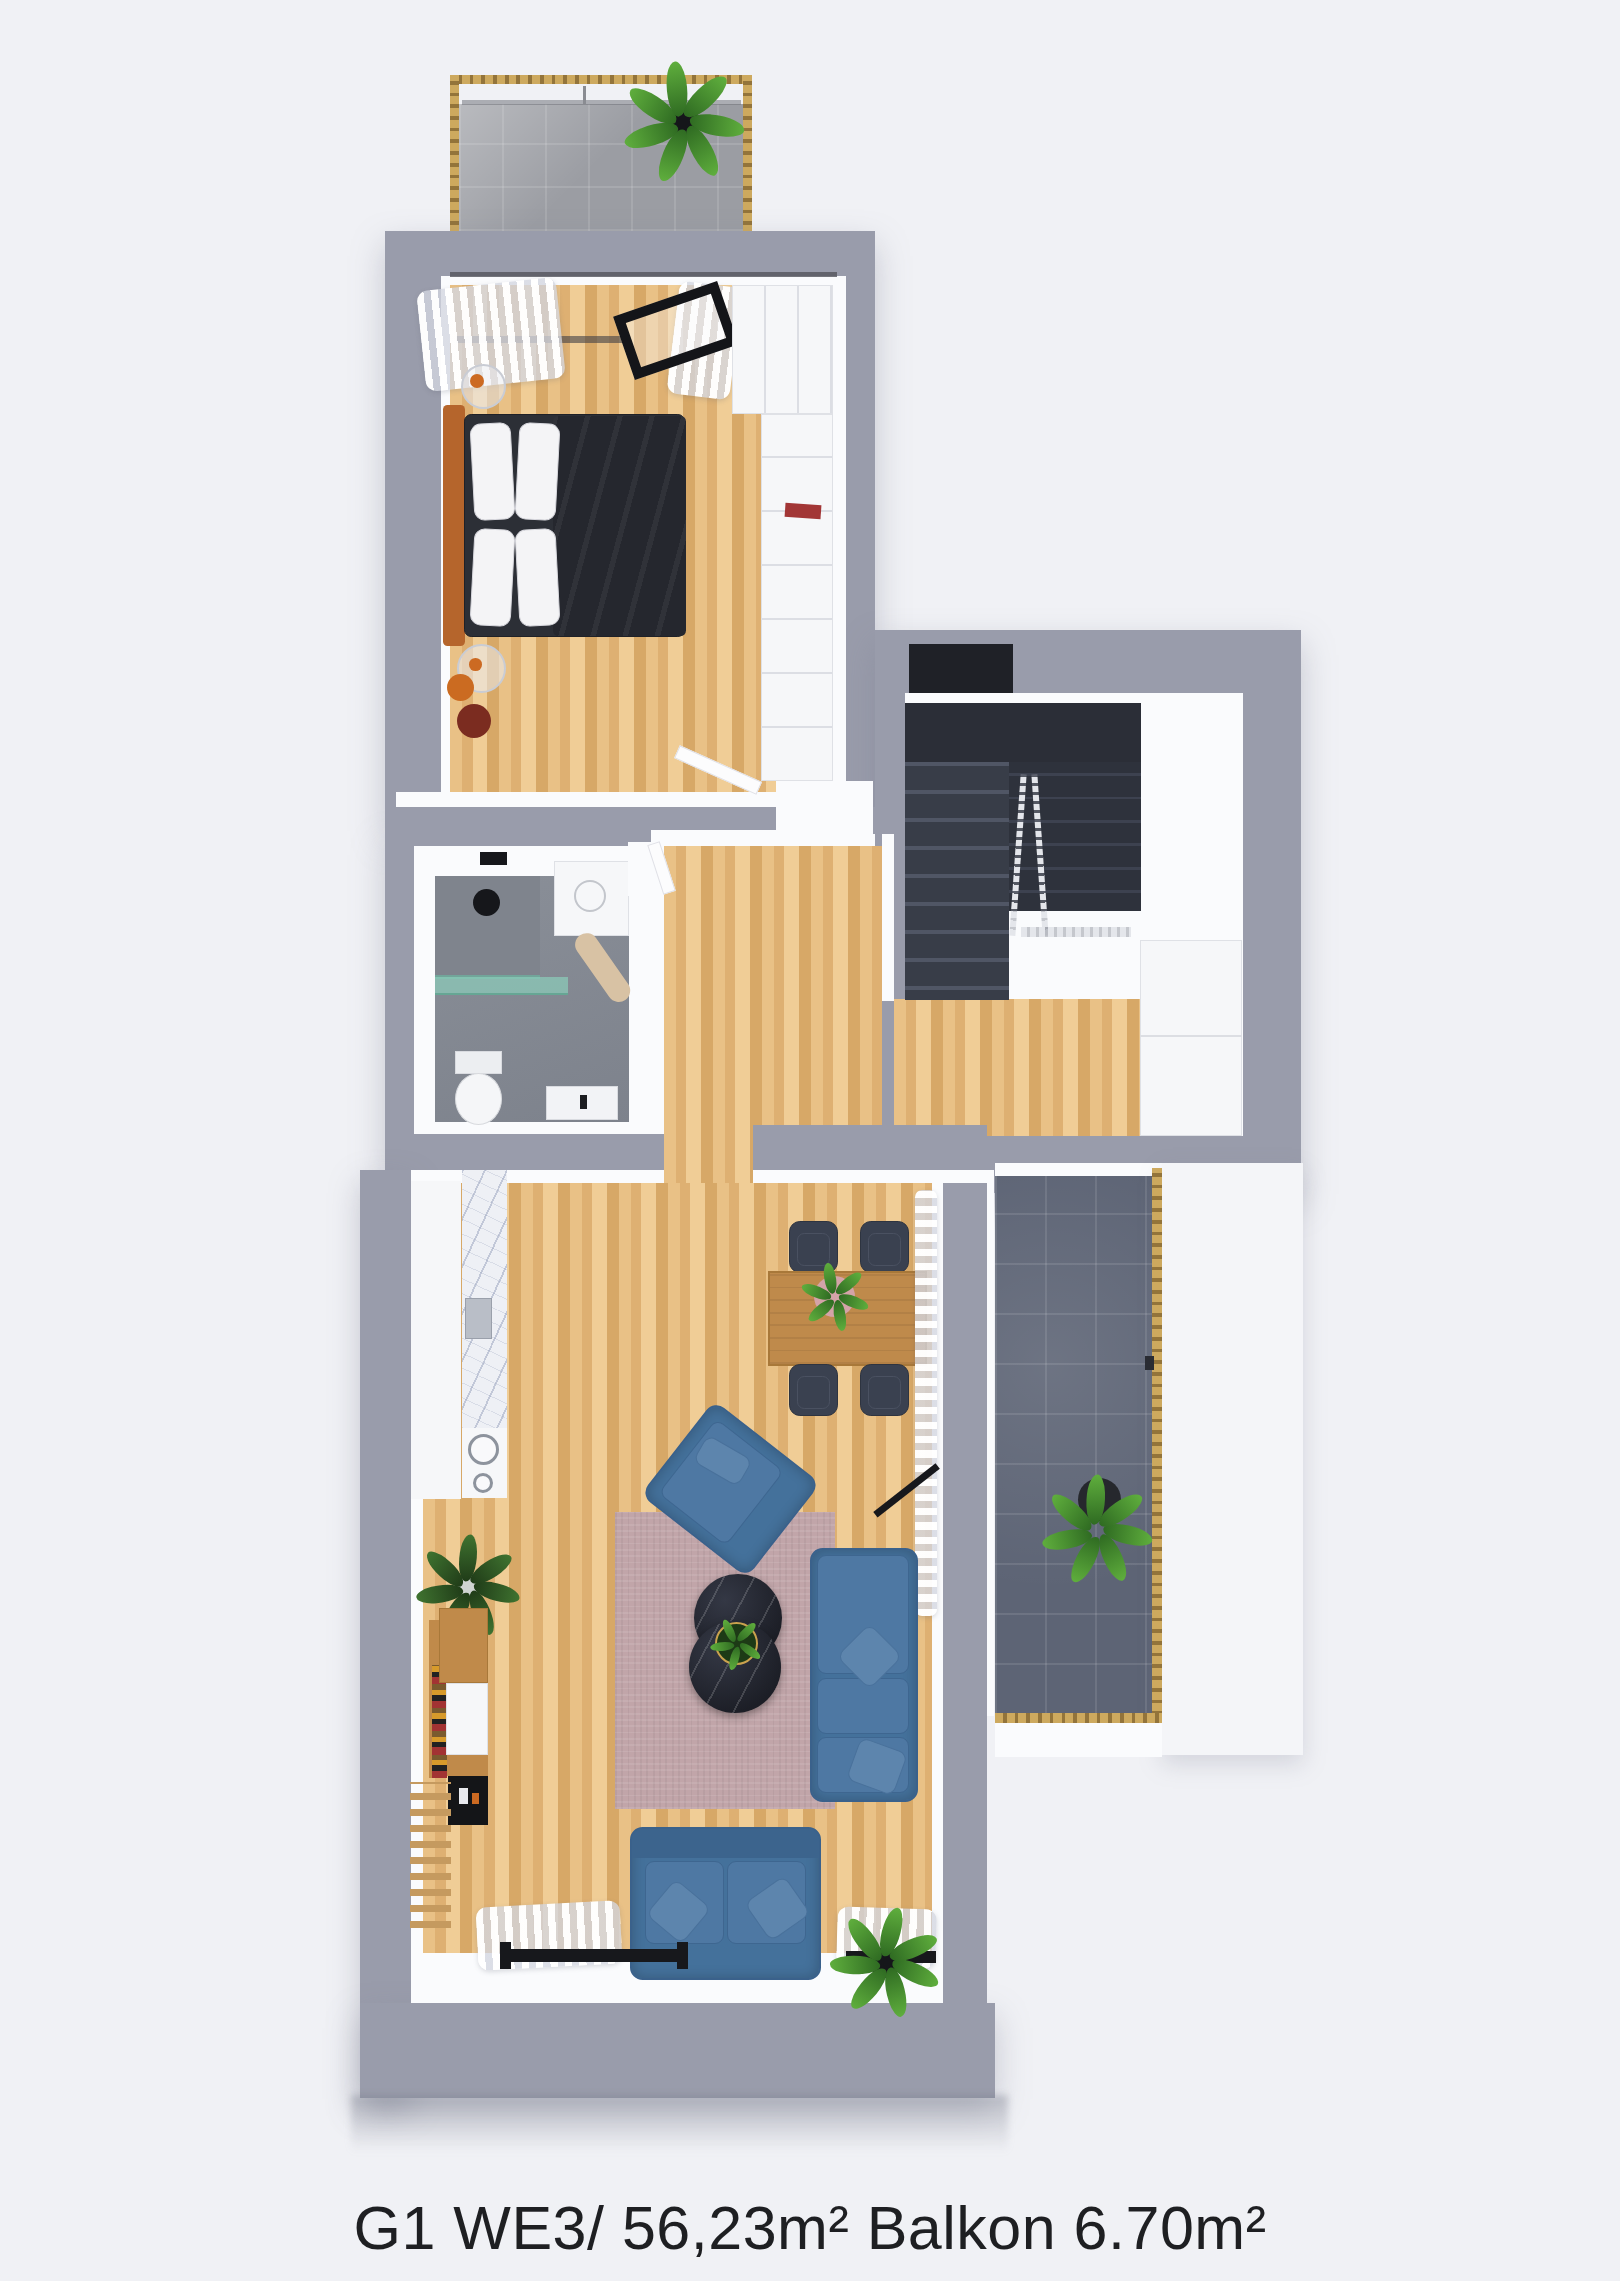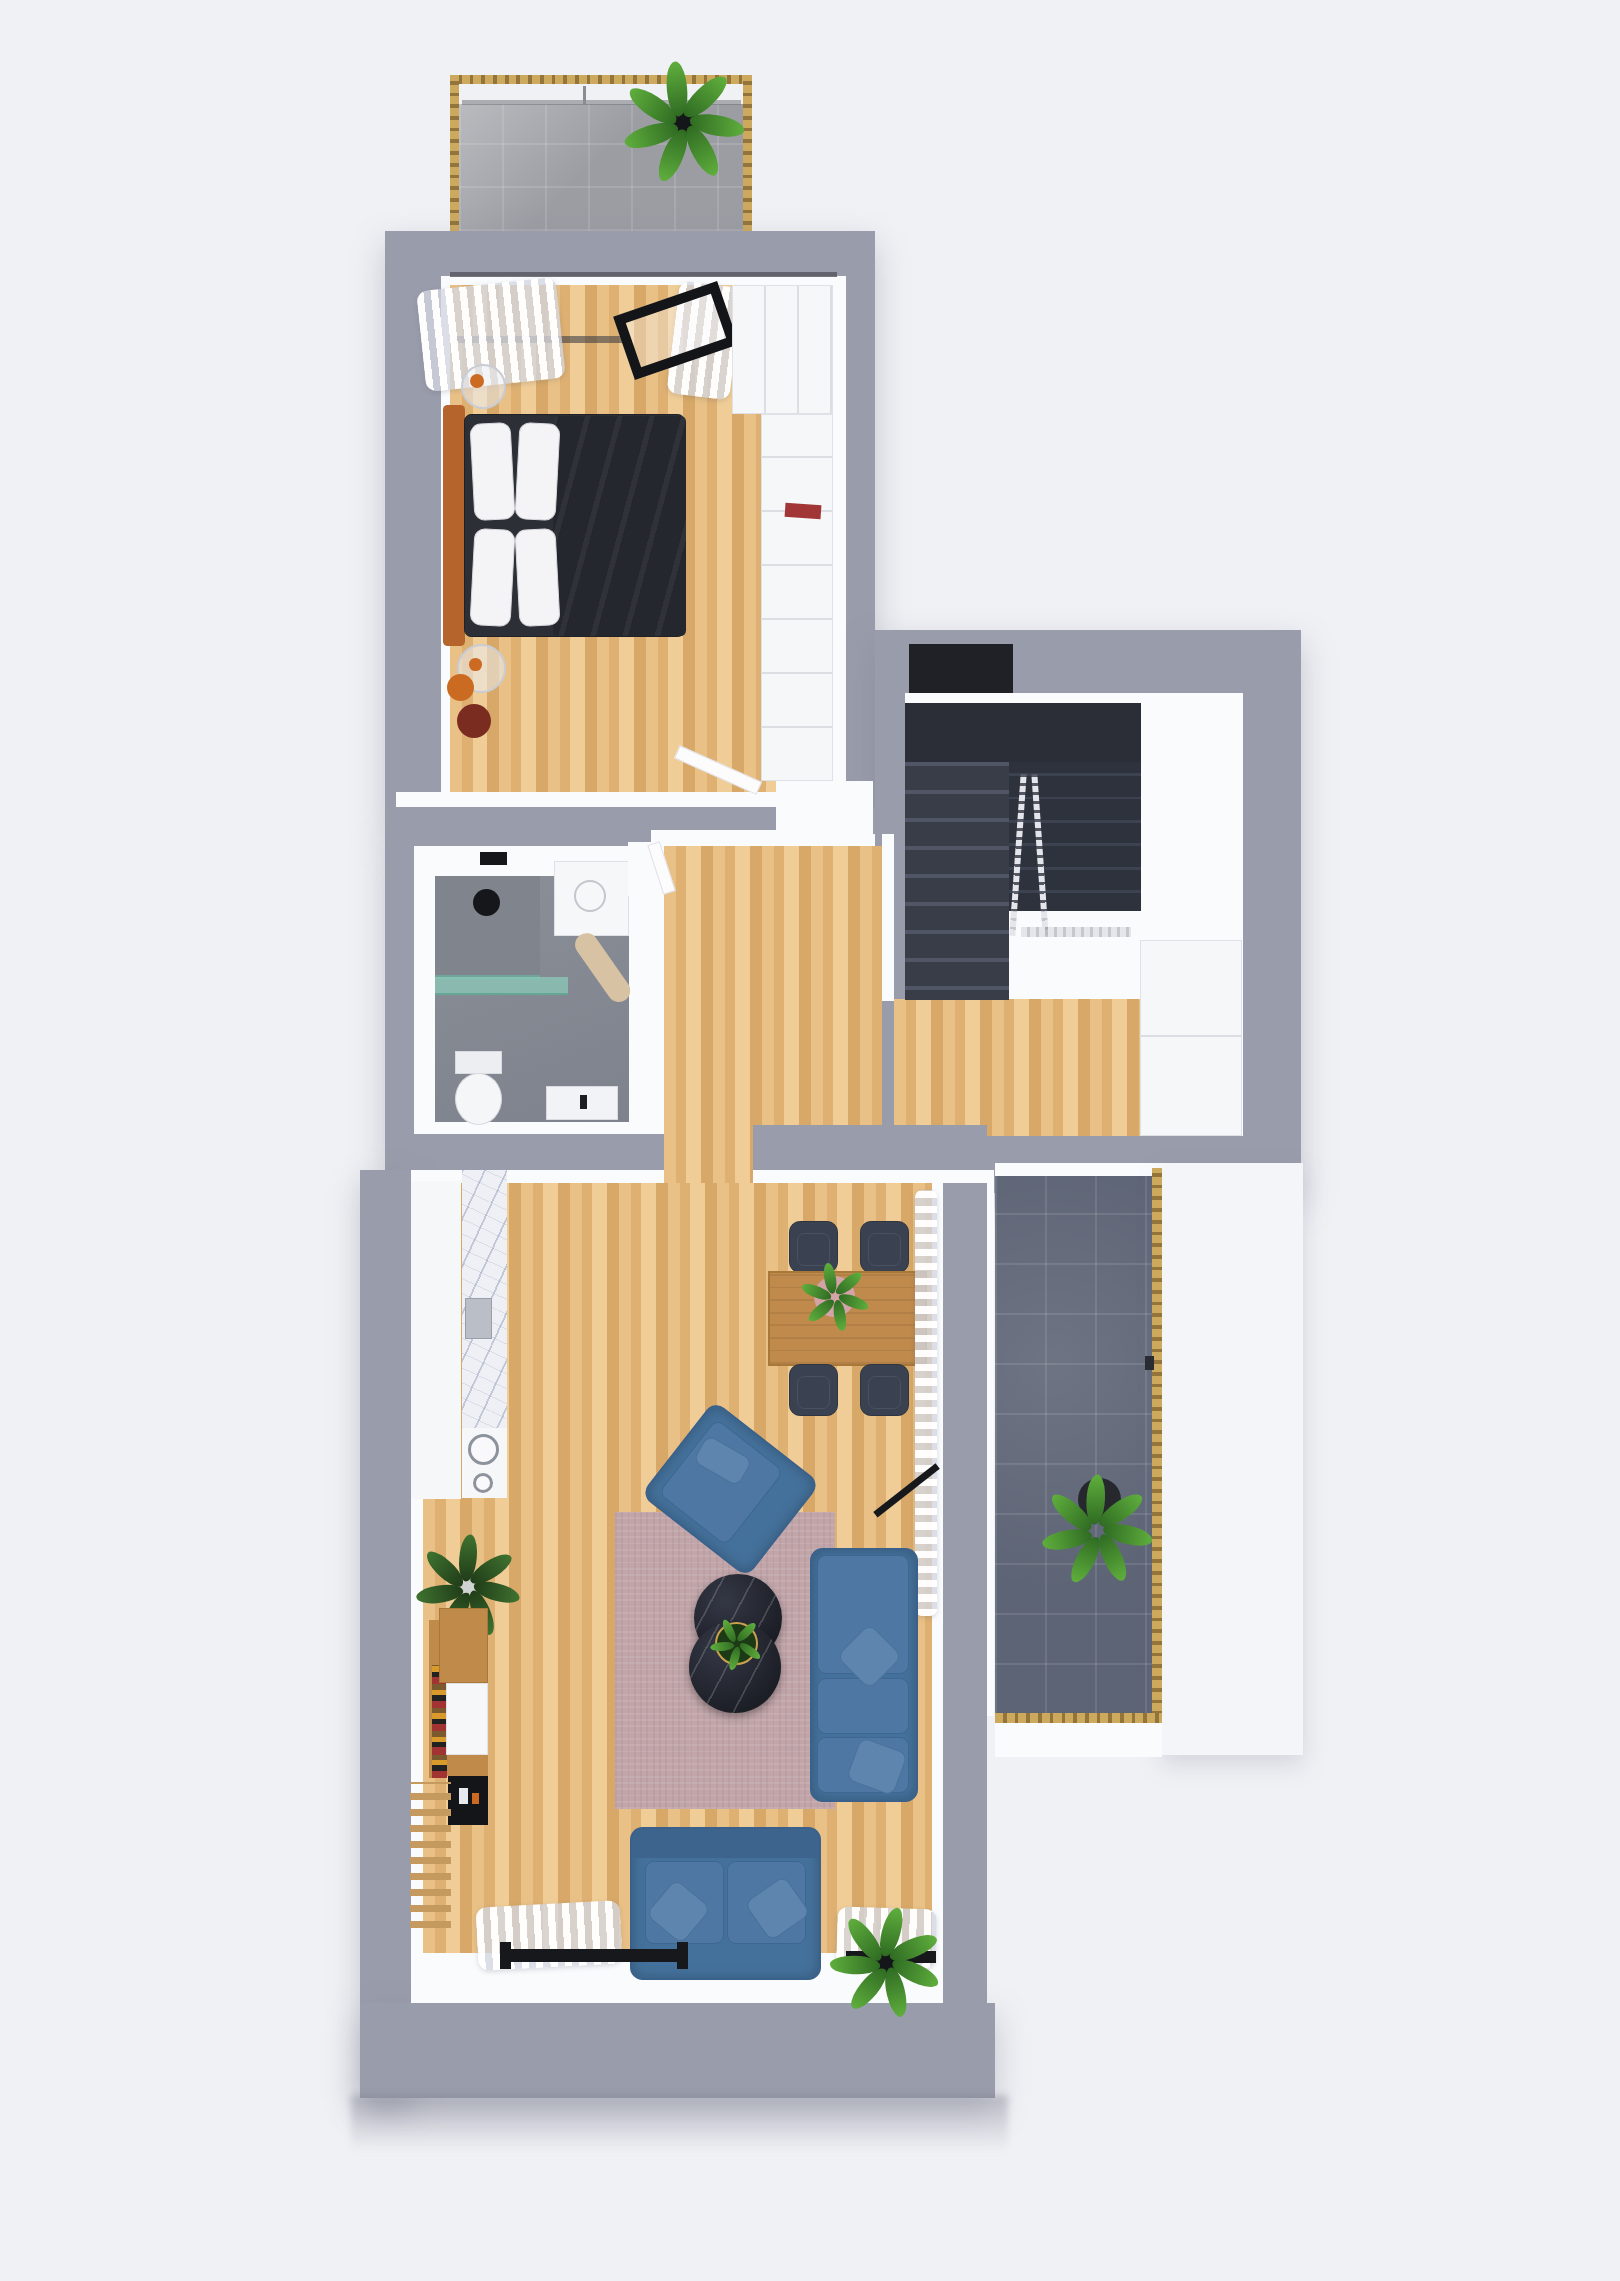--- a/index.html
+++ b/index.html
@@ -255,15 +255,16 @@
       <i class="leaf" style="--r:60deg"></i>
       <i class="leaf" style="--r:112deg"></i>
       <i class="leaf" style="--r:164deg"></i>
       <i class="leaf" style="--r:216deg"></i>
       <i class="leaf" style="--r:268deg"></i>
       <i class="leaf" style="--r:320deg"></i>
   </div>
 
   <div class="abs" style="left:351px;top:2095px;width:657px;height:58px;background:linear-gradient(180deg,rgba(120,124,140,.40),rgba(120,124,140,0));filter:blur(3.6px)"></div>
 
+  <div class="caption" style="top:2193px">G1 WE3/ 56,23m² Balkon 6.70m²</div>
 
 </div>
 
 
 </body></html>

